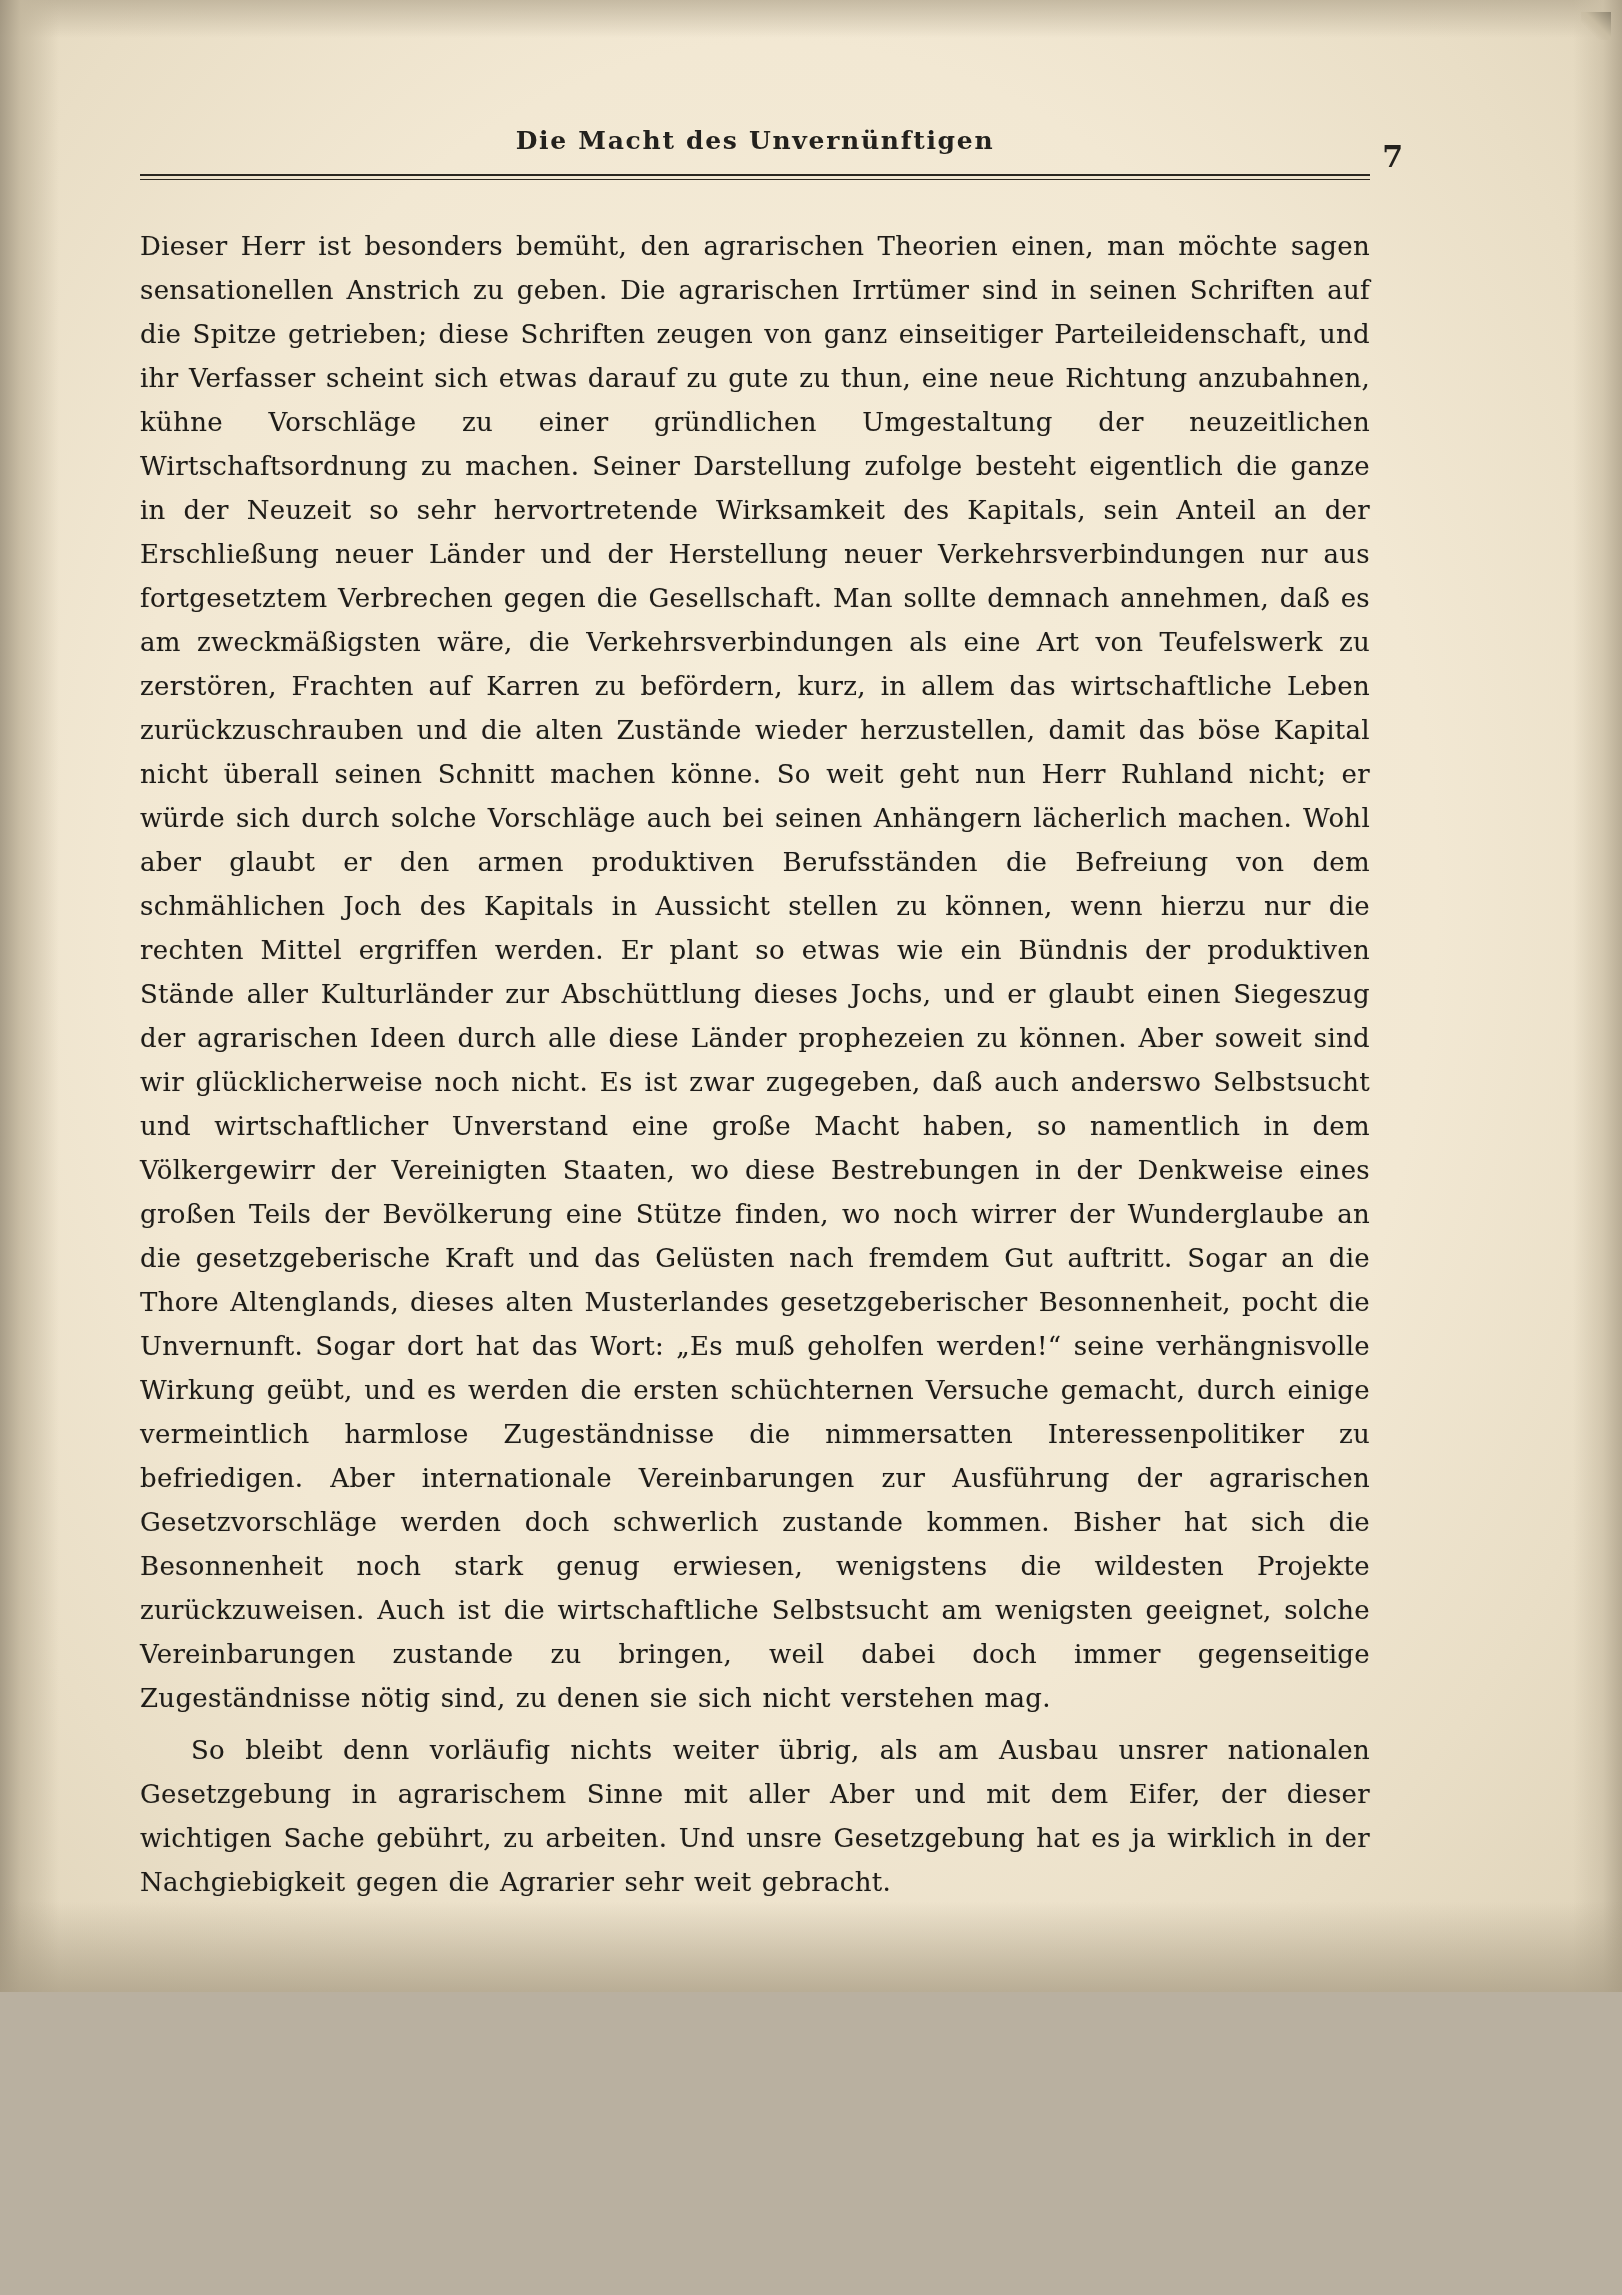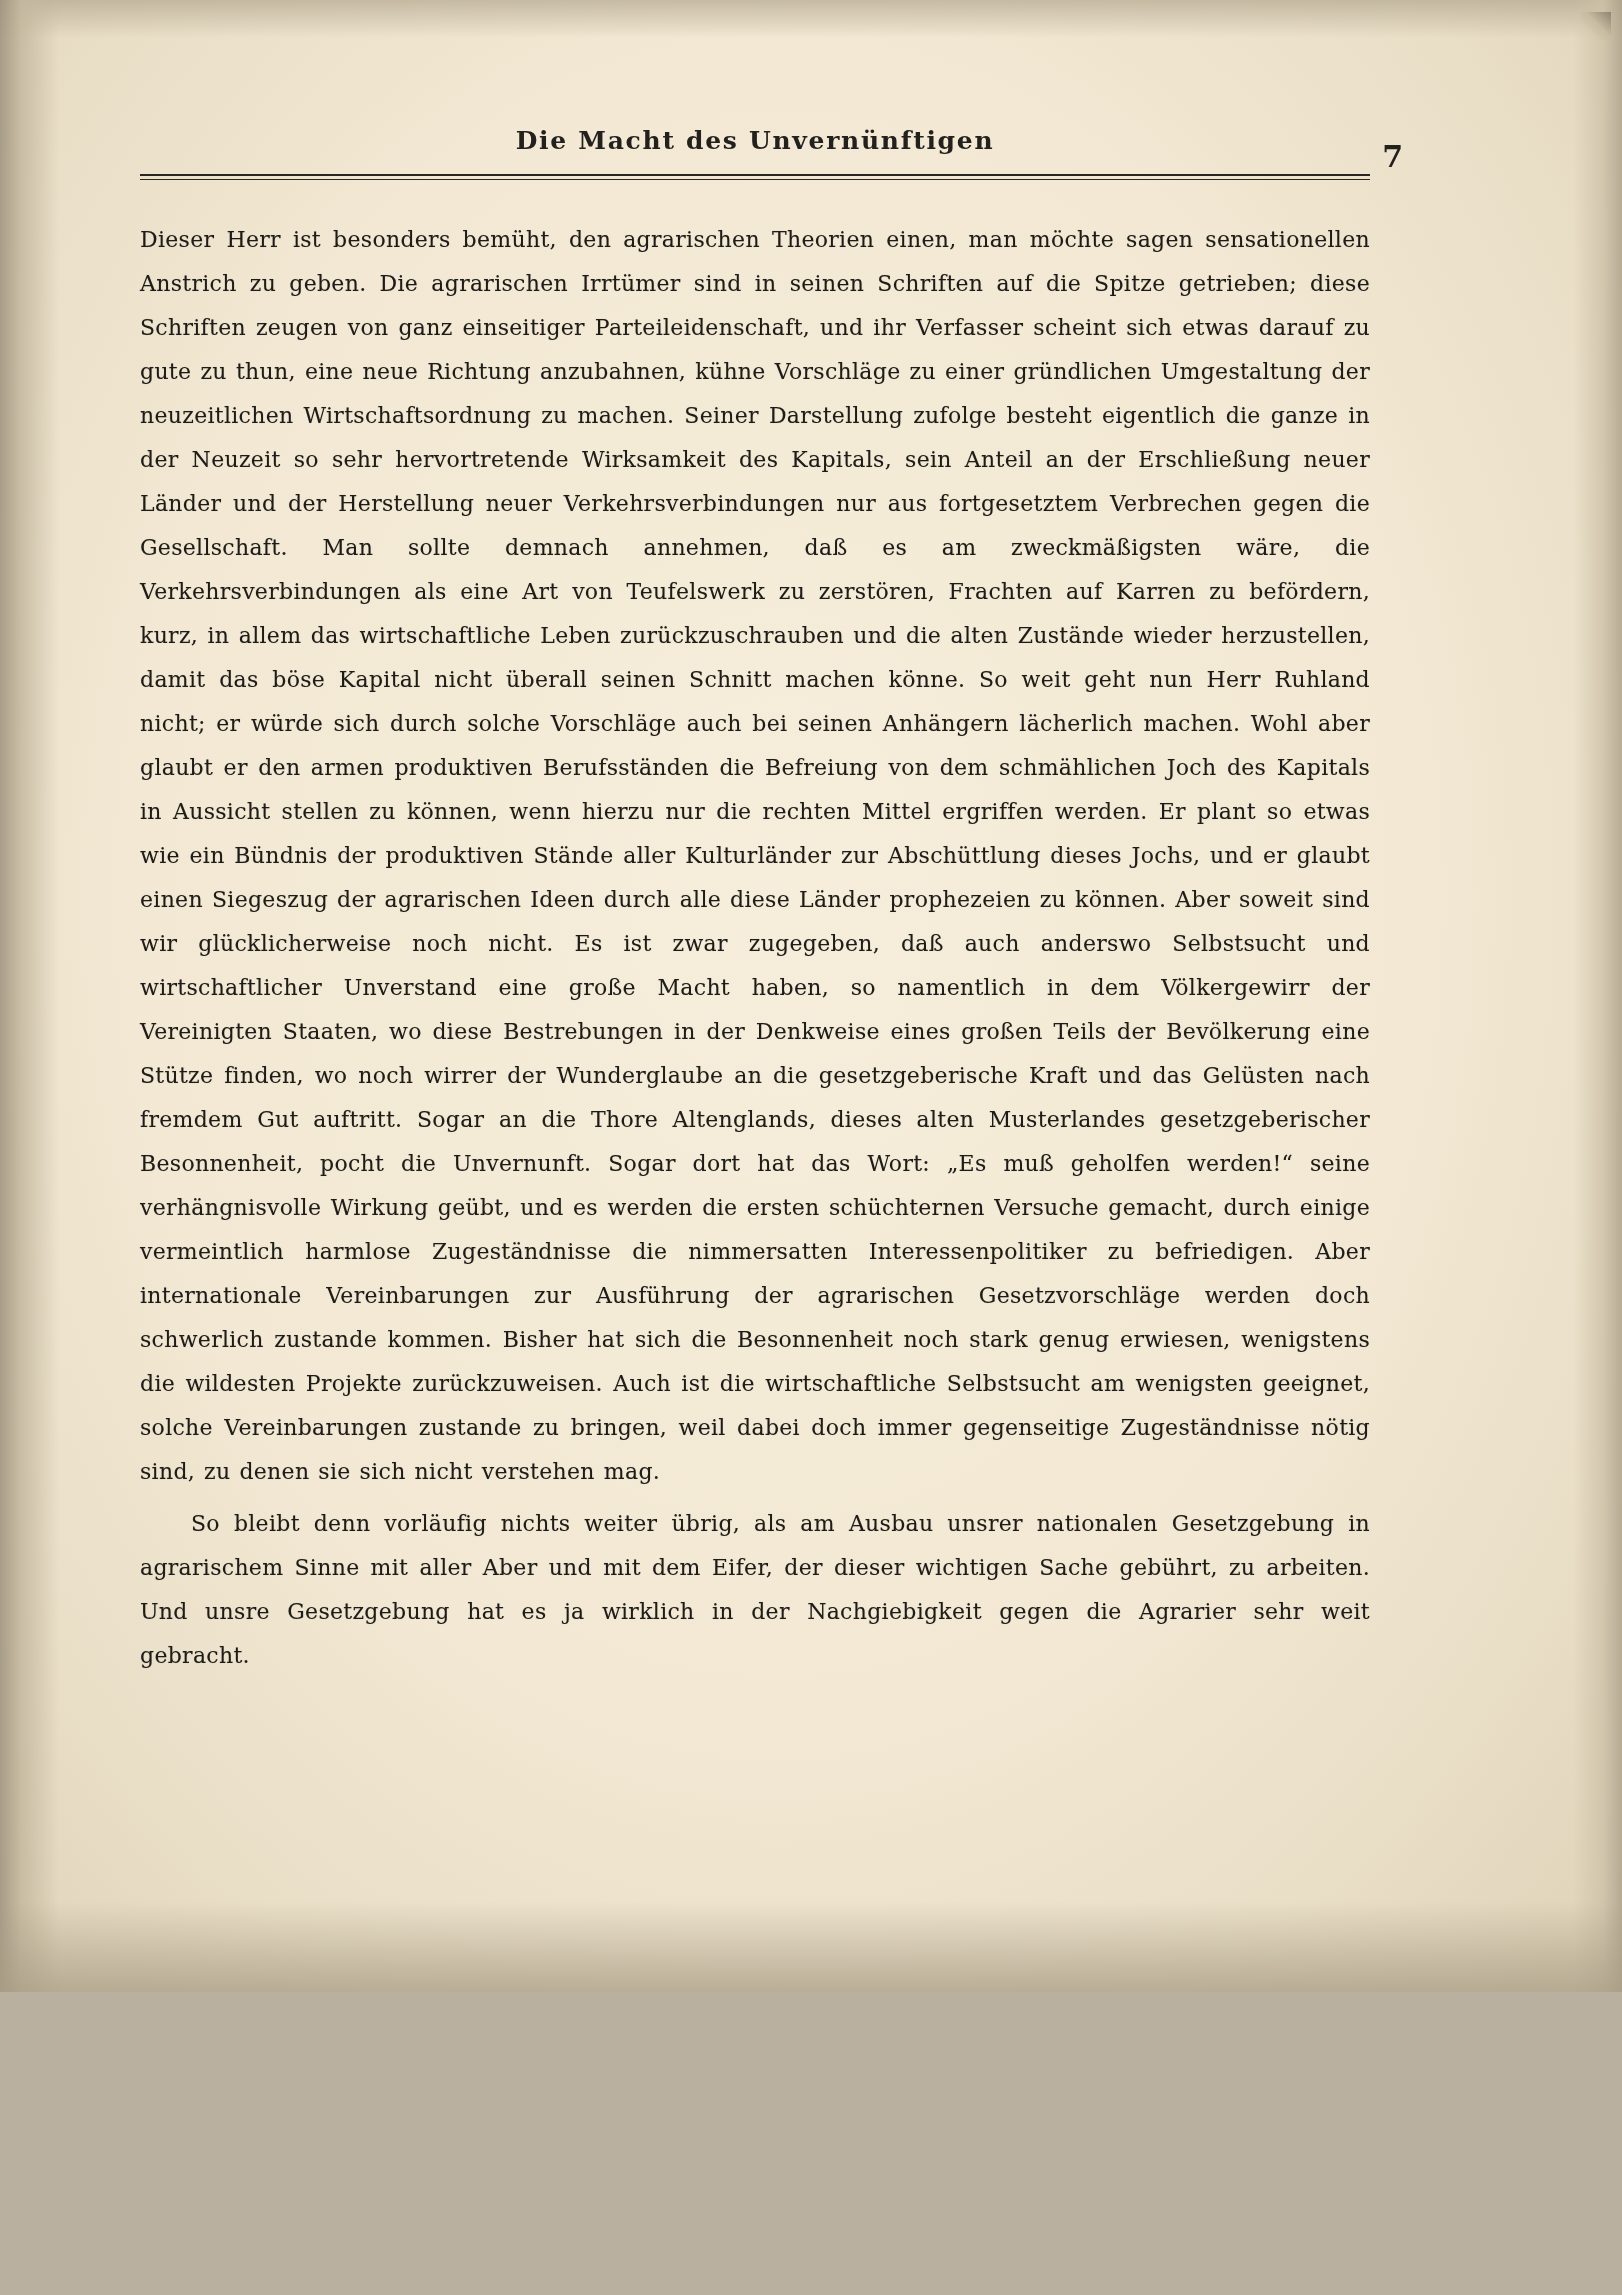--- a/index.html
+++ b/index.html
@@ -95,22 +95,22 @@
     position: absolute;
     left: 0;
     right: 0;
     top: 50px;
     border-top: 2.5px solid #2a2720;
     border-bottom: 0.8px solid #2a2720;
     height: 3.3px;
   }
 
   .body-text {
-    margin-top: 23px;
-    font-size: 22px;
+    margin-top: 29px;
+    font-size: 26px;
     line-height: 44px;
     color: #1e1c18;
     text-align: justify;
     text-justify: inter-word;
     word-spacing: 1.7px;
     letter-spacing: 0.3px;
     font-weight: 500;
     text-shadow: 0 0 0.8px rgba(40,36,30,.25);
   }
   .body-text p {

